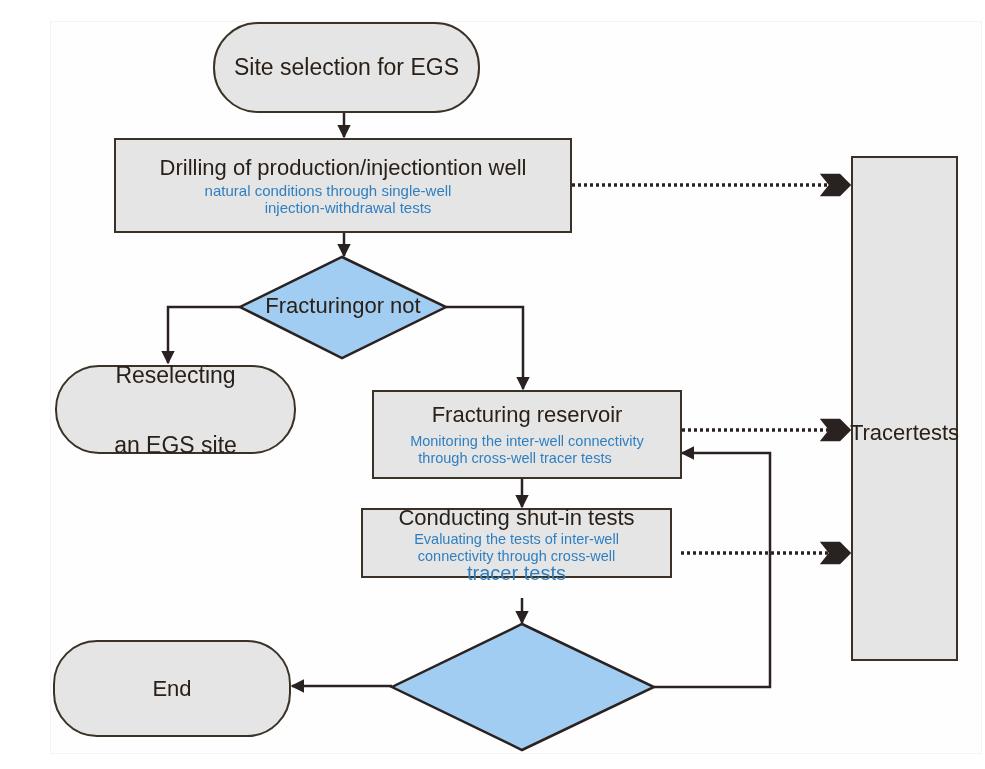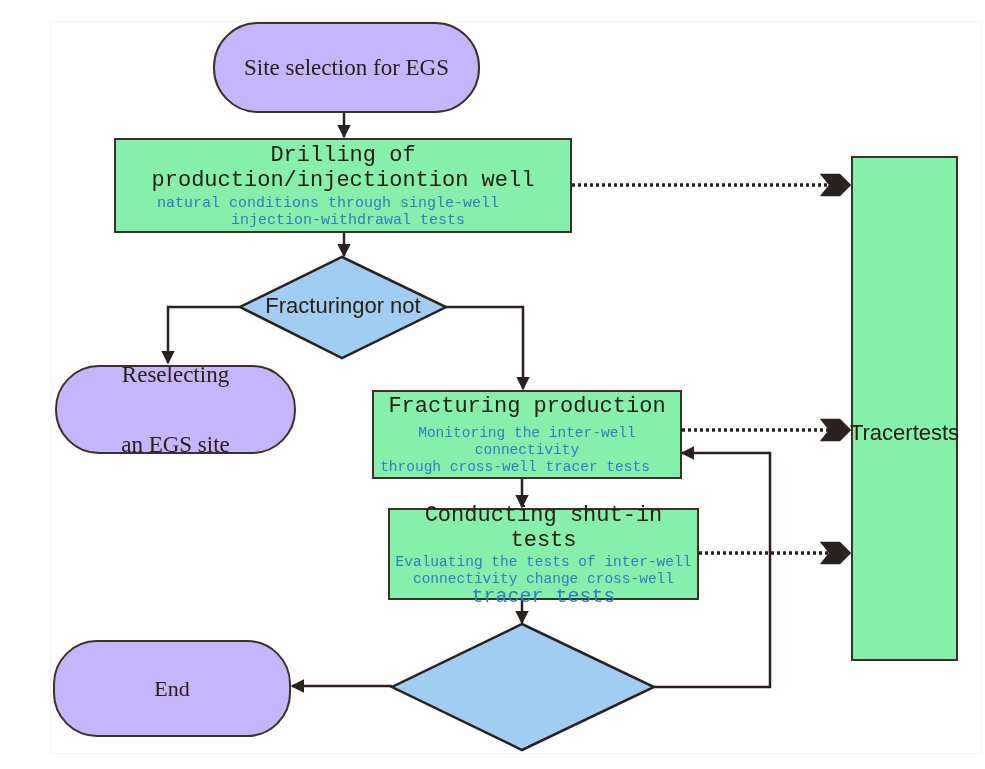--- a/index.html
+++ b/index.html
@@ -1,21 +1,21 @@
 <!DOCTYPE html>
 <html><head>
 <meta charset="utf-8">
 <style>
   html, body { margin:0; padding:0; background:#ffffff; }
   body { width:985px; height:769px; position:relative; overflow:hidden; font-family:"Liberation Sans", sans-serif; }
   #canvas { position:absolute; left:0; top:0; width:985px; height:769px; }
   .panel { position:absolute; left:50px; top:21px; width:930px; height:731px; background:#fefefe; border:1px solid #f4f4f2; }
   .node { position:absolute; box-sizing:border-box; border:2px solid #3a3226; display:flex; flex-direction:column; align-items:center; justify-content:center; text-align:center; color:#2a2018; }
-  .term { background:#c4b5fd; border-radius:42px;font-family:Liberation Serif, serif; }
-  .proc { background:#86efac;font-family:Liberation Mono, monospace; }
+  .term { background:#e5e5e5; border-radius:42px; }
+  .proc { background:#e5e5e5; }
   .title { font-size:22px; line-height:25px; }
   .sub { color:#2f7fc0; font-size:15px; line-height:17px; }
   .dtext { position:absolute; text-align:center; color:#2a2018; font-size:22px; line-height:26px; display:flex; flex-direction:row; align-items:center; justify-content:center; }
   .cond { font-family:"Liberation Sans", sans-serif; font-size:22px; }
   .cond2 { font-size:21px; letter-spacing:-0.5px; }
 </style>
 </head>
 <body>
 
 <div id="canvas">
@@ -64,29 +64,29 @@
     <div>Fracturing</div>
     <div>or not</div>
   </div>
 
   <div class="node term" style="left:55px;top:365px;width:241px;height:89px;border-radius:44px;gap:44px;">
     <div class="title" style="font-size:23px;line-height:26px;">Reselecting</div>
     <div class="title" style="font-size:23px;line-height:26px;">an EGS site</div>
   </div>
 
   <div class="node proc" style="left:372px;top:390px;width:310px;height:89px;">
-    <div class="title" style="font-size:22px;margin-bottom:6px;">Fracturing production</div>
+    <div class="title" style="font-size:22px;margin-bottom:6px;">Fracturing reservoir</div>
     <div class="sub" style="font-size:14.5px;">Monitoring the inter-well connectivity</div>
     <div class="sub" style="font-size:14.5px;margin-left:-24px;">through cross-well tracer tests</div>
   </div>
 
-  <div class="node proc" style="left:388px;top:508px;width:311px;height:92px;">
+  <div class="node proc" style="left:361px;top:508px;width:311px;height:70px;">
     <div class="title" style="font-size:22px;margin-bottom:1px;">Conducting shut-in tests</div>
     <div class="sub" style="font-size:14.5px;">Evaluating the tests of inter-well</div>
-    <div class="sub" style="font-size:14.5px;">connectivity change cross-well</div>
+    <div class="sub" style="font-size:14.5px;">connectivity through cross-well</div>
     <div class="sub" style="font-size:20px;">tracer tests</div>
   </div>
 
 
   <div class="node term" style="left:53px;top:640px;width:238px;height:97px;border-radius:44px;">
     <div class="title" style="font-size:22px;">End</div>
   </div>
 
   <div class="node proc" style="left:851px;top:156px;width:107px;height:505px;justify-content:flex-start;padding-top:250px;">
   </div>

